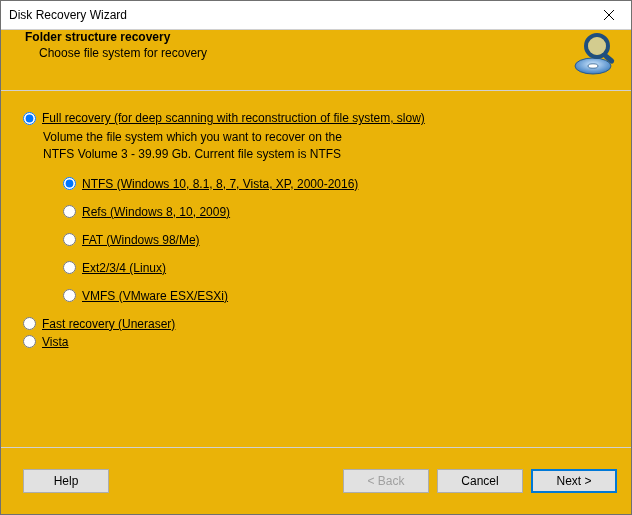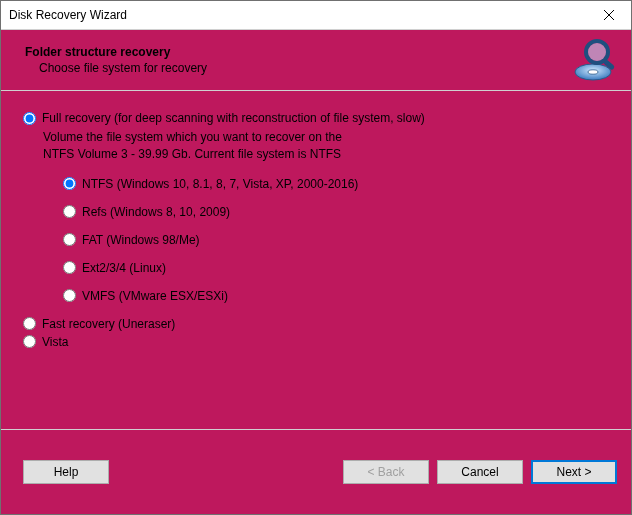--- a/index.html
+++ b/index.html
@@ -13,21 +13,21 @@
     height: 515px;
     overflow: hidden;
   }
   .window {
     width: 632px;
     height: 515px;
     border: 1px solid #707070;
     box-sizing: border-box;
     display: flex;
     flex-direction: column;
-    background: #be185d;
+    background: #eab308;
   }
   .titlebar {
     height: 28px;
     display: flex;
     align-items: center;
     padding-left: 8px;
     border-bottom: 1px solid #d0d0d0;
     background: #fff;
   }
   .titlebar-text {
@@ -39,21 +39,21 @@
     height: 28px;
     display: flex;
     align-items: center;
     justify-content: center;
     cursor: pointer;
   }
 
   .header {
     height: 60px;
     display: flex;
-    align-items: center;
+    align-items: flex-start;
     padding: 0 12px 0 24px;
     border-bottom: 1px solid #d0d0d0;
   }
   .header-text { flex: 1; }
   .header-title {
     font-weight: bold;
     font-size: 12px;
     margin-bottom: 2px;
   }
   .header-sub {
@@ -66,41 +66,42 @@
     flex: 1;
     padding: 20px 22px 0 22px;
     overflow: auto;
   }
 
   .opt {
     display: flex;
     align-items: center;
     margin-bottom: 4px;
     cursor: pointer;
+    text-decoration: underline;
   }
   .opt input[type=radio] {
     margin: 0 6px 0 0;
     width: 13px;
     height: 13px;
   }
   .sub-desc {
     margin: 4px 0 14px 20px;
     line-height: 1.4;
   }
   .fs-list {
     margin-left: 40px;
   }
   .fs-list .opt { margin-bottom: 14px; }
 
   .footer {
     height: 50px;
     border-top: 1px solid #d0d0d0;
     display: flex;
     align-items: center;
-    padding: 17px 14px;
+    padding: 8px 14px;
   }
   .spacer { flex: 1; }
   .btn {
     min-width: 86px;
     height: 24px;
     margin-left: 8px;
     border: 1px solid #adadad;
     background: #e1e1e1;
     font-family: inherit;
     font-size: 12px;

